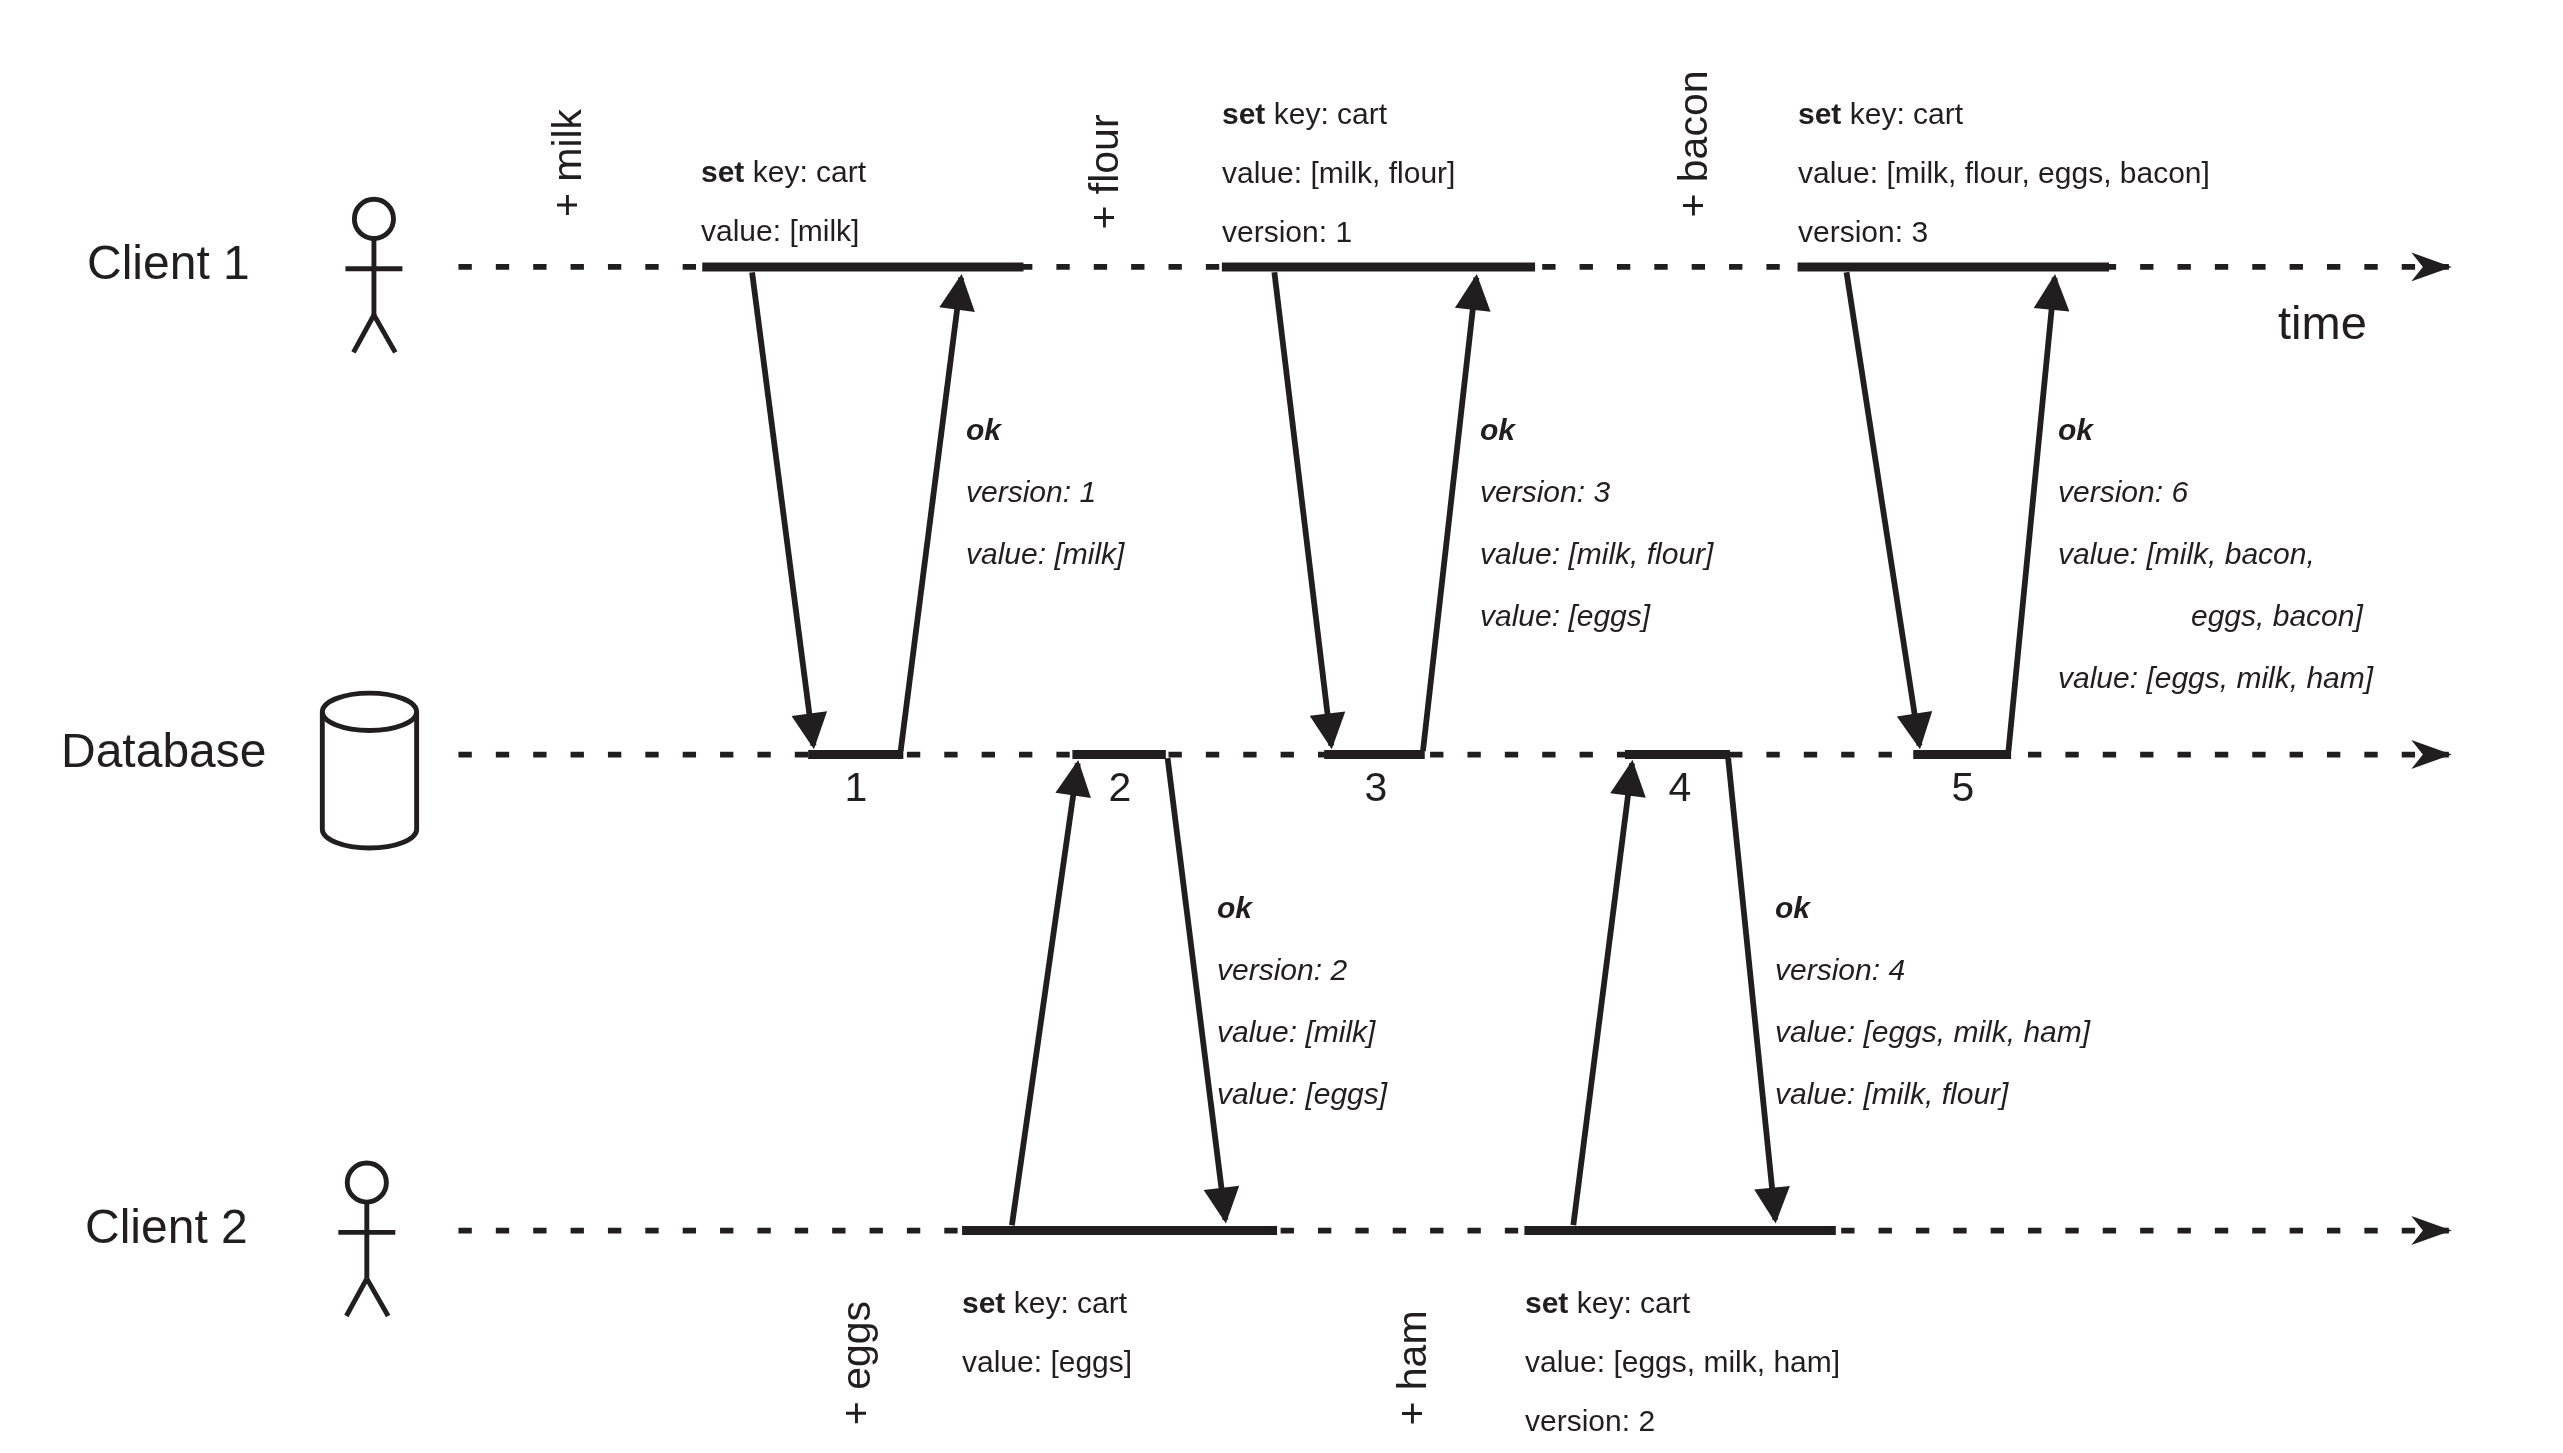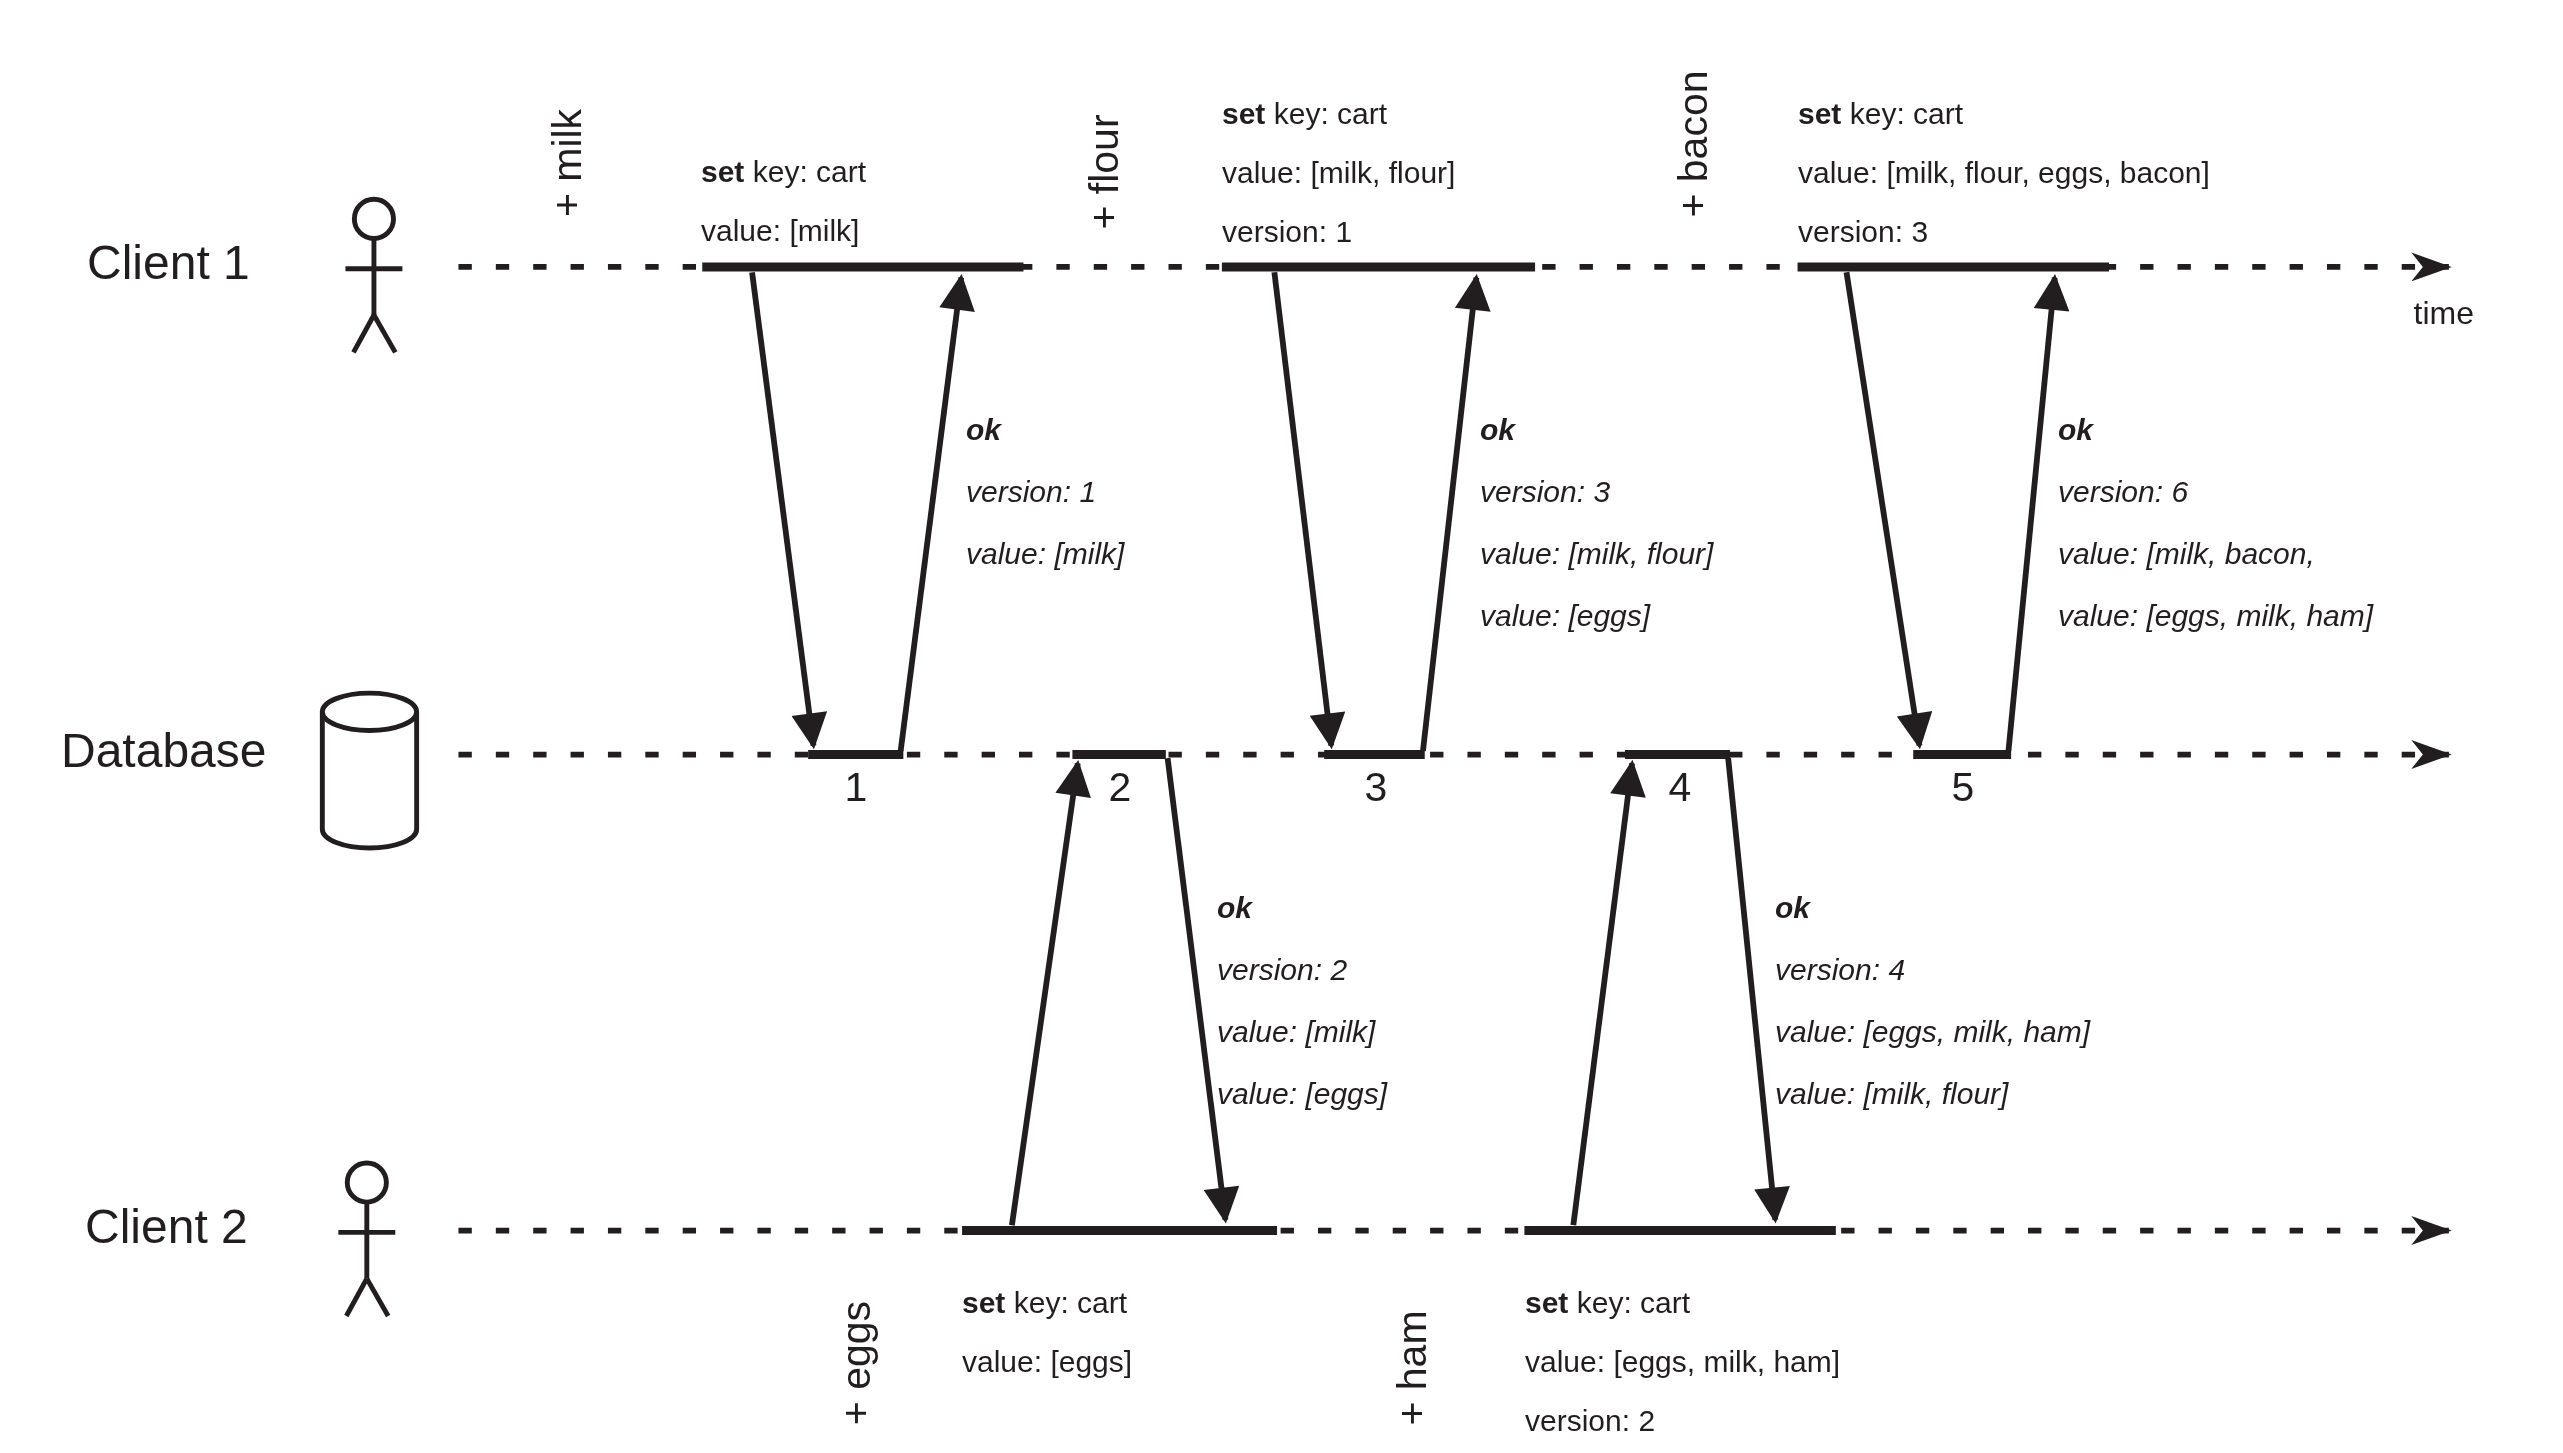--- a/index.html
+++ b/index.html
@@ -32,23 +32,22 @@
     white-space:nowrap;
     transform:translate(-50%,-50%) rotate(-90deg);
   }
   .db-num{
     position:absolute;
     font-size:41px;
     transform:translateX(-50%);
   }
   .time-label{
     position:absolute;
-    font-size:32px;
+    font-size:47px;
     width:196px;
-    text-align:right;
     white-space:nowrap;
   }
 </style>
 </head>
 <body>
 
 <div id="canvas">
 
   <svg class="layer" width="2563" height="1453" viewBox="0 0 2880 1633">
     <defs>
@@ -152,20 +151,21 @@
   <div class="msg resp" style="left:1480px;top:399px;">
     <div><b>ok</b></div>
     <div>version: 3</div>
     <div>value: [milk, flour]</div>
     <div>value: [eggs]</div>
   </div>
   <div class="msg resp" style="left:2058px;top:399px;">
     <div><b>ok</b></div>
     <div>version: 6</div>
     <div>value: [milk, bacon,</div>
+    <div class="indent">eggs, bacon]</div>
     <div>value: [eggs, milk, ham]</div>
   </div>
 
   <div class="msg" style="left:962px;top:1273px;">
     <div><b>set</b><span> key: cart</span></div>
     <div>value: [eggs]</div>
   </div>
   <div class="msg" style="left:1525px;top:1273px;">
     <div><b>set</b><span> key: cart</span></div>
     <div>value: [eggs, milk, ham]</div>

